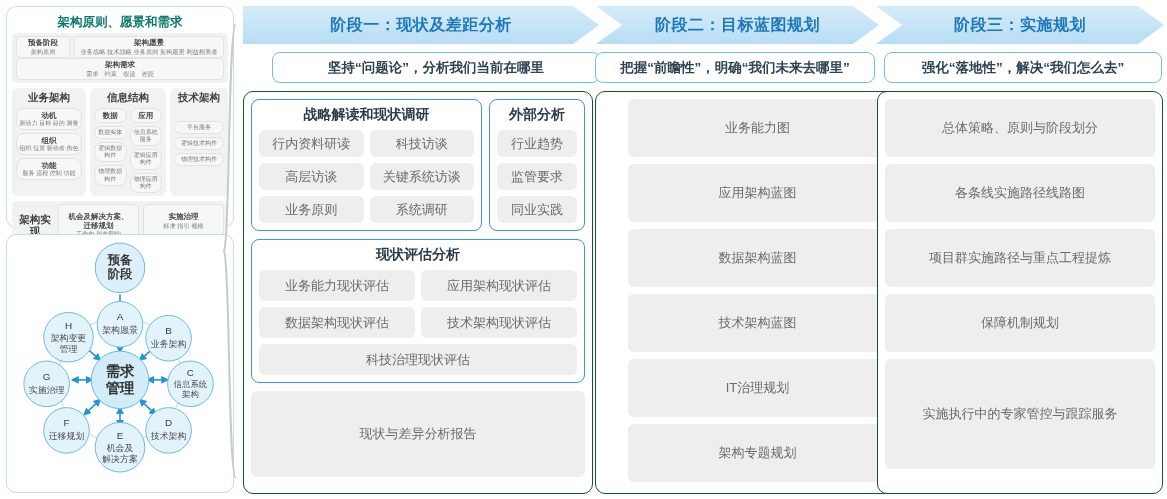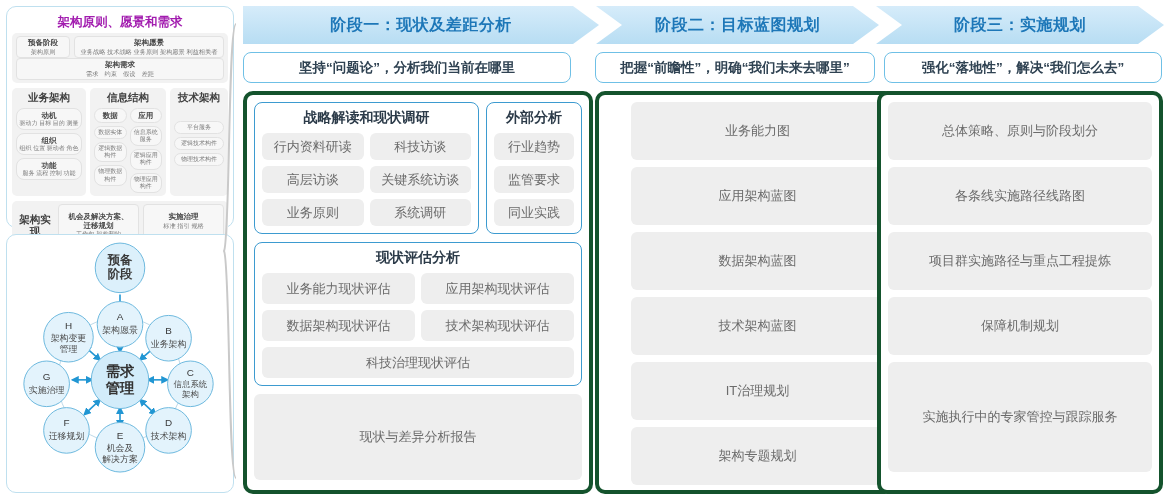--- a/index.html
+++ b/index.html
@@ -26,21 +26,21 @@
   #adm-panel   { top:228px; height:259px; }
 
   .grpbox {
     background:#f2f2f2;
     border-radius:5px;
     padding:3px 4px;
   }
   .gtitle {
     text-align:center;
     font-weight:bold;
-    color:#a21caf;
+    color:#0f766e;
     line-height:1.15;
   }
   .sub {
     background:#f7f7f7;
     border:1px solid #e2e2e2;
     border-radius:4px;
     text-align:center;
     color:#7a7a7a;
     line-height:1.15;
   }
@@ -89,28 +89,28 @@
   #banner3 { left:876px; width:288px;
     clip-path: polygon(0 0, calc(100% - 26px) 0, 100% 50%, calc(100% - 26px) 100%, 0 100%, 26px 50%); }
 
   
   .subpill {
     position:absolute; top:52px; height:31px;
     border:1px solid #6fc0e6; border-radius:8px; background:#fff;
     display:flex;align-items:center;justify-content:center;
     font-size:13.5px; font-weight:bold; color:#2f4252;
   }
-  #sub1 { left:243px; width:328px; }
+  #sub1 { left:272px; width:328px; }
   #sub2 { left:595px; width:280px; }
   #sub3 { left:884px; width:278px; }
 
   
   .stagecol {
     position:absolute; top:91px; height:403px;
-    border:4px solid #14532d; border-radius:10px; background:#fff;
+    border:1px solid #14532d; border-radius:10px; background:#fff;
     padding:7px;
   }
   #stage1 { left:243px; width:350px; }
   #stage2 { left:595px; width:300px;padding-left:32px; }
   #stage3 { left:877px; width:286px; }
 
   .innercard {
     border:1px solid #3d9bd0; border-radius:8px; background:#fff;
     padding:6px 7px 7px; margin-bottom:8px;
   }

